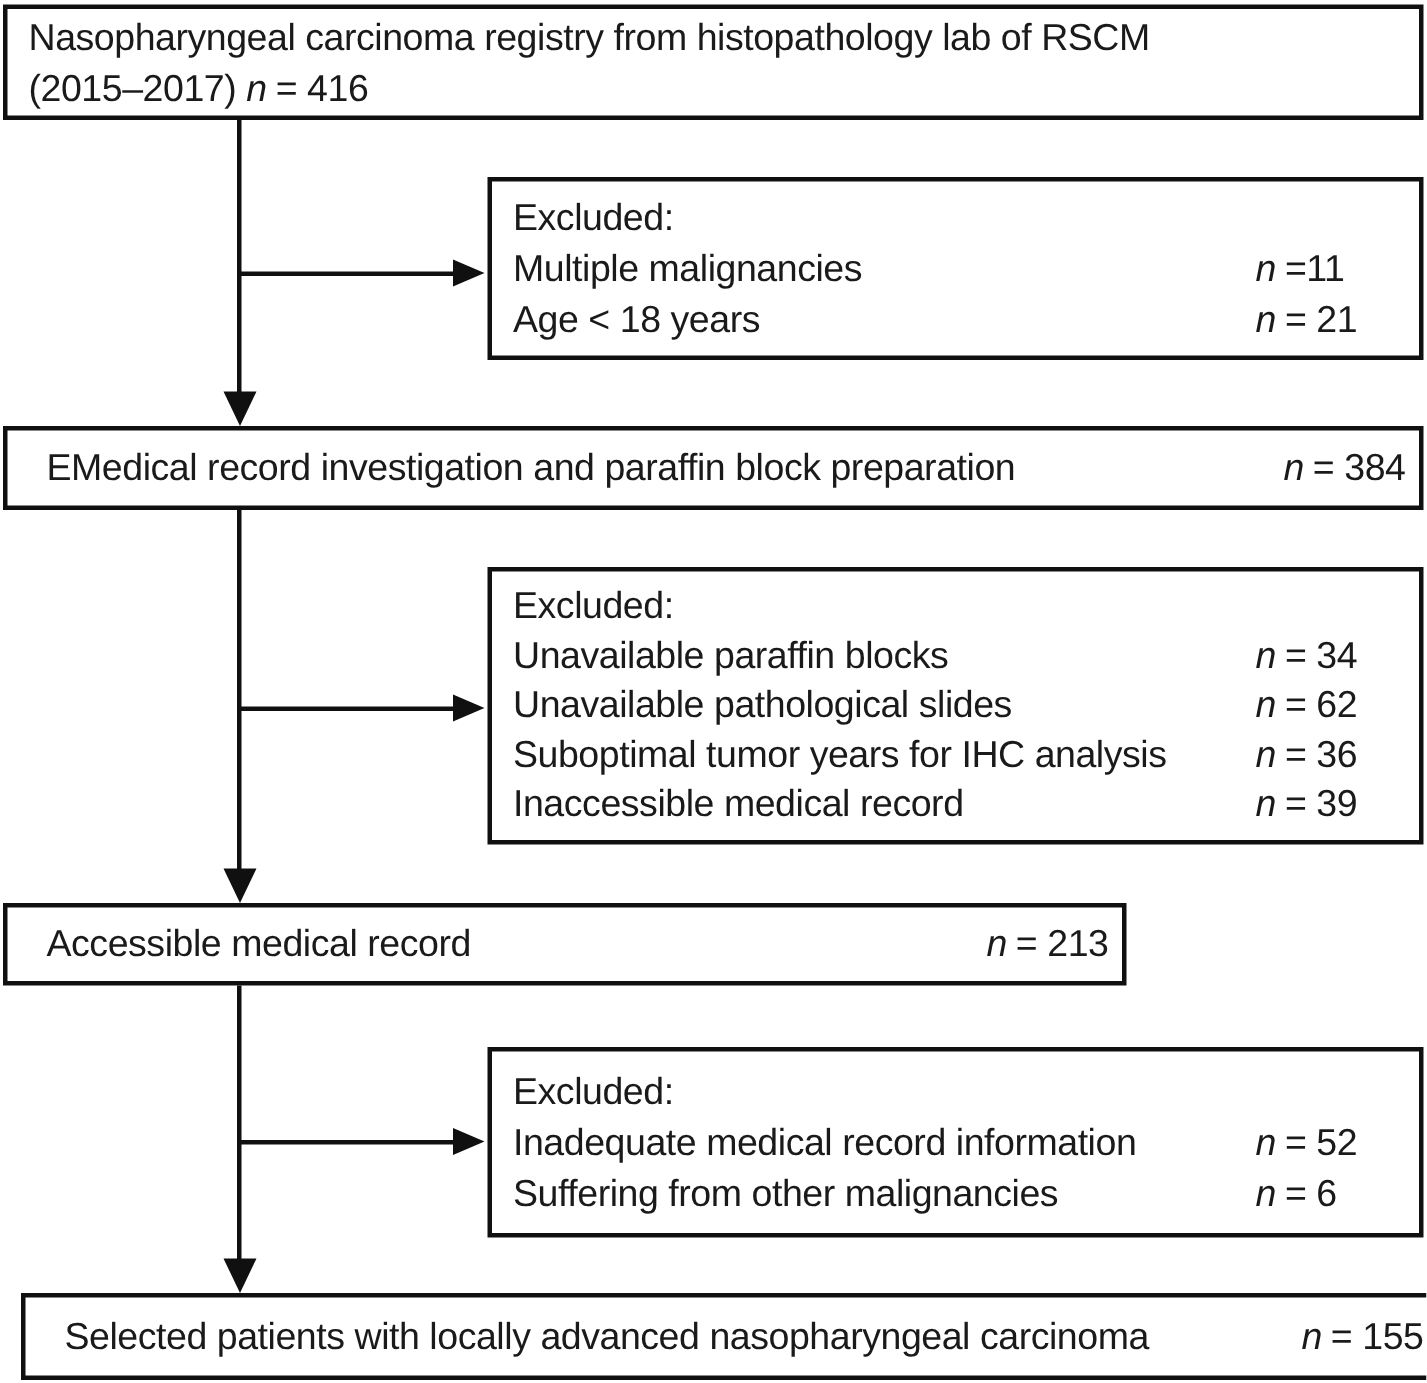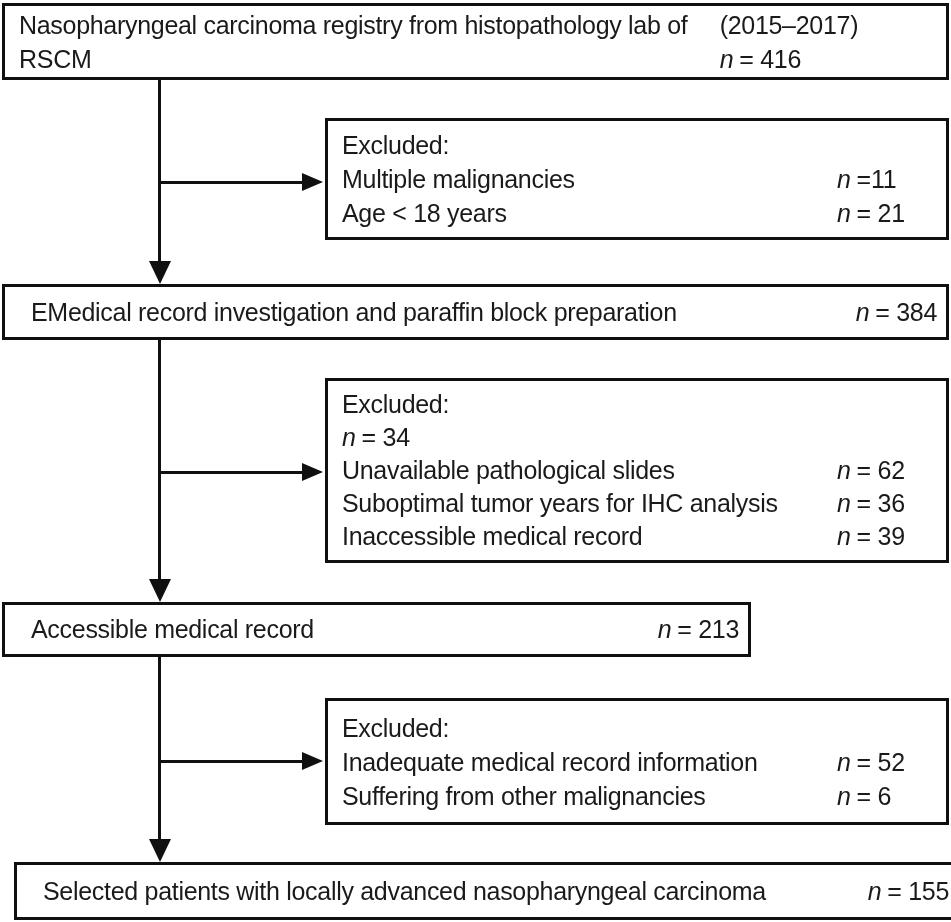--- a/index.html
+++ b/index.html
@@ -25,21 +25,21 @@
     align-items:center;
     padding:0 9px 0 26px;
   }
   .mainbox .lbl{flex:1;}
   .npart{white-space:nowrap;}
   .nsym{font-style:italic;}
   .nval{margin-left:6px;}
   
   .topbox{
     display:flex;
-    flex-direction:row;
+    flex-direction:column;
     justify-content:center;
     padding:2px 14px;
     line-height:34px;
   }
   
   .exbox{
     display:flex;
     flex-direction:column;
     justify-content:center;
     padding:20px 14px;
@@ -110,20 +110,21 @@
   <div class="line" style="left:158px;top:340px;width:3px;height:241px;"></div>
   <div class="arrow-down" style="left:149px;top:579px;"></div>
   <div class="line" style="left:158px;top:471px;width:144px;height:3px;"></div>
   <div class="arrow-right" style="left:302px;top:463px;"></div>
 
   <div class="box exbox" style="left:325px;top:378px;width:624px;height:185px;">
     <div class="exrow">
       <span class="lbl">Excluded:</span>
     </div>
     <div class="exrow">
+      <span class="lbl">Unavailable paraffin blocks</span>
       <span class="nwrap">
         <span class="nsym">n</span><span class="nval">= 34</span>
       </span>
     </div>
     <div class="exrow">
       <span class="lbl">Unavailable pathological slides</span>
       <span class="nwrap">
         <span class="nsym">n</span><span class="nval">= 62</span>
       </span>
     </div>

